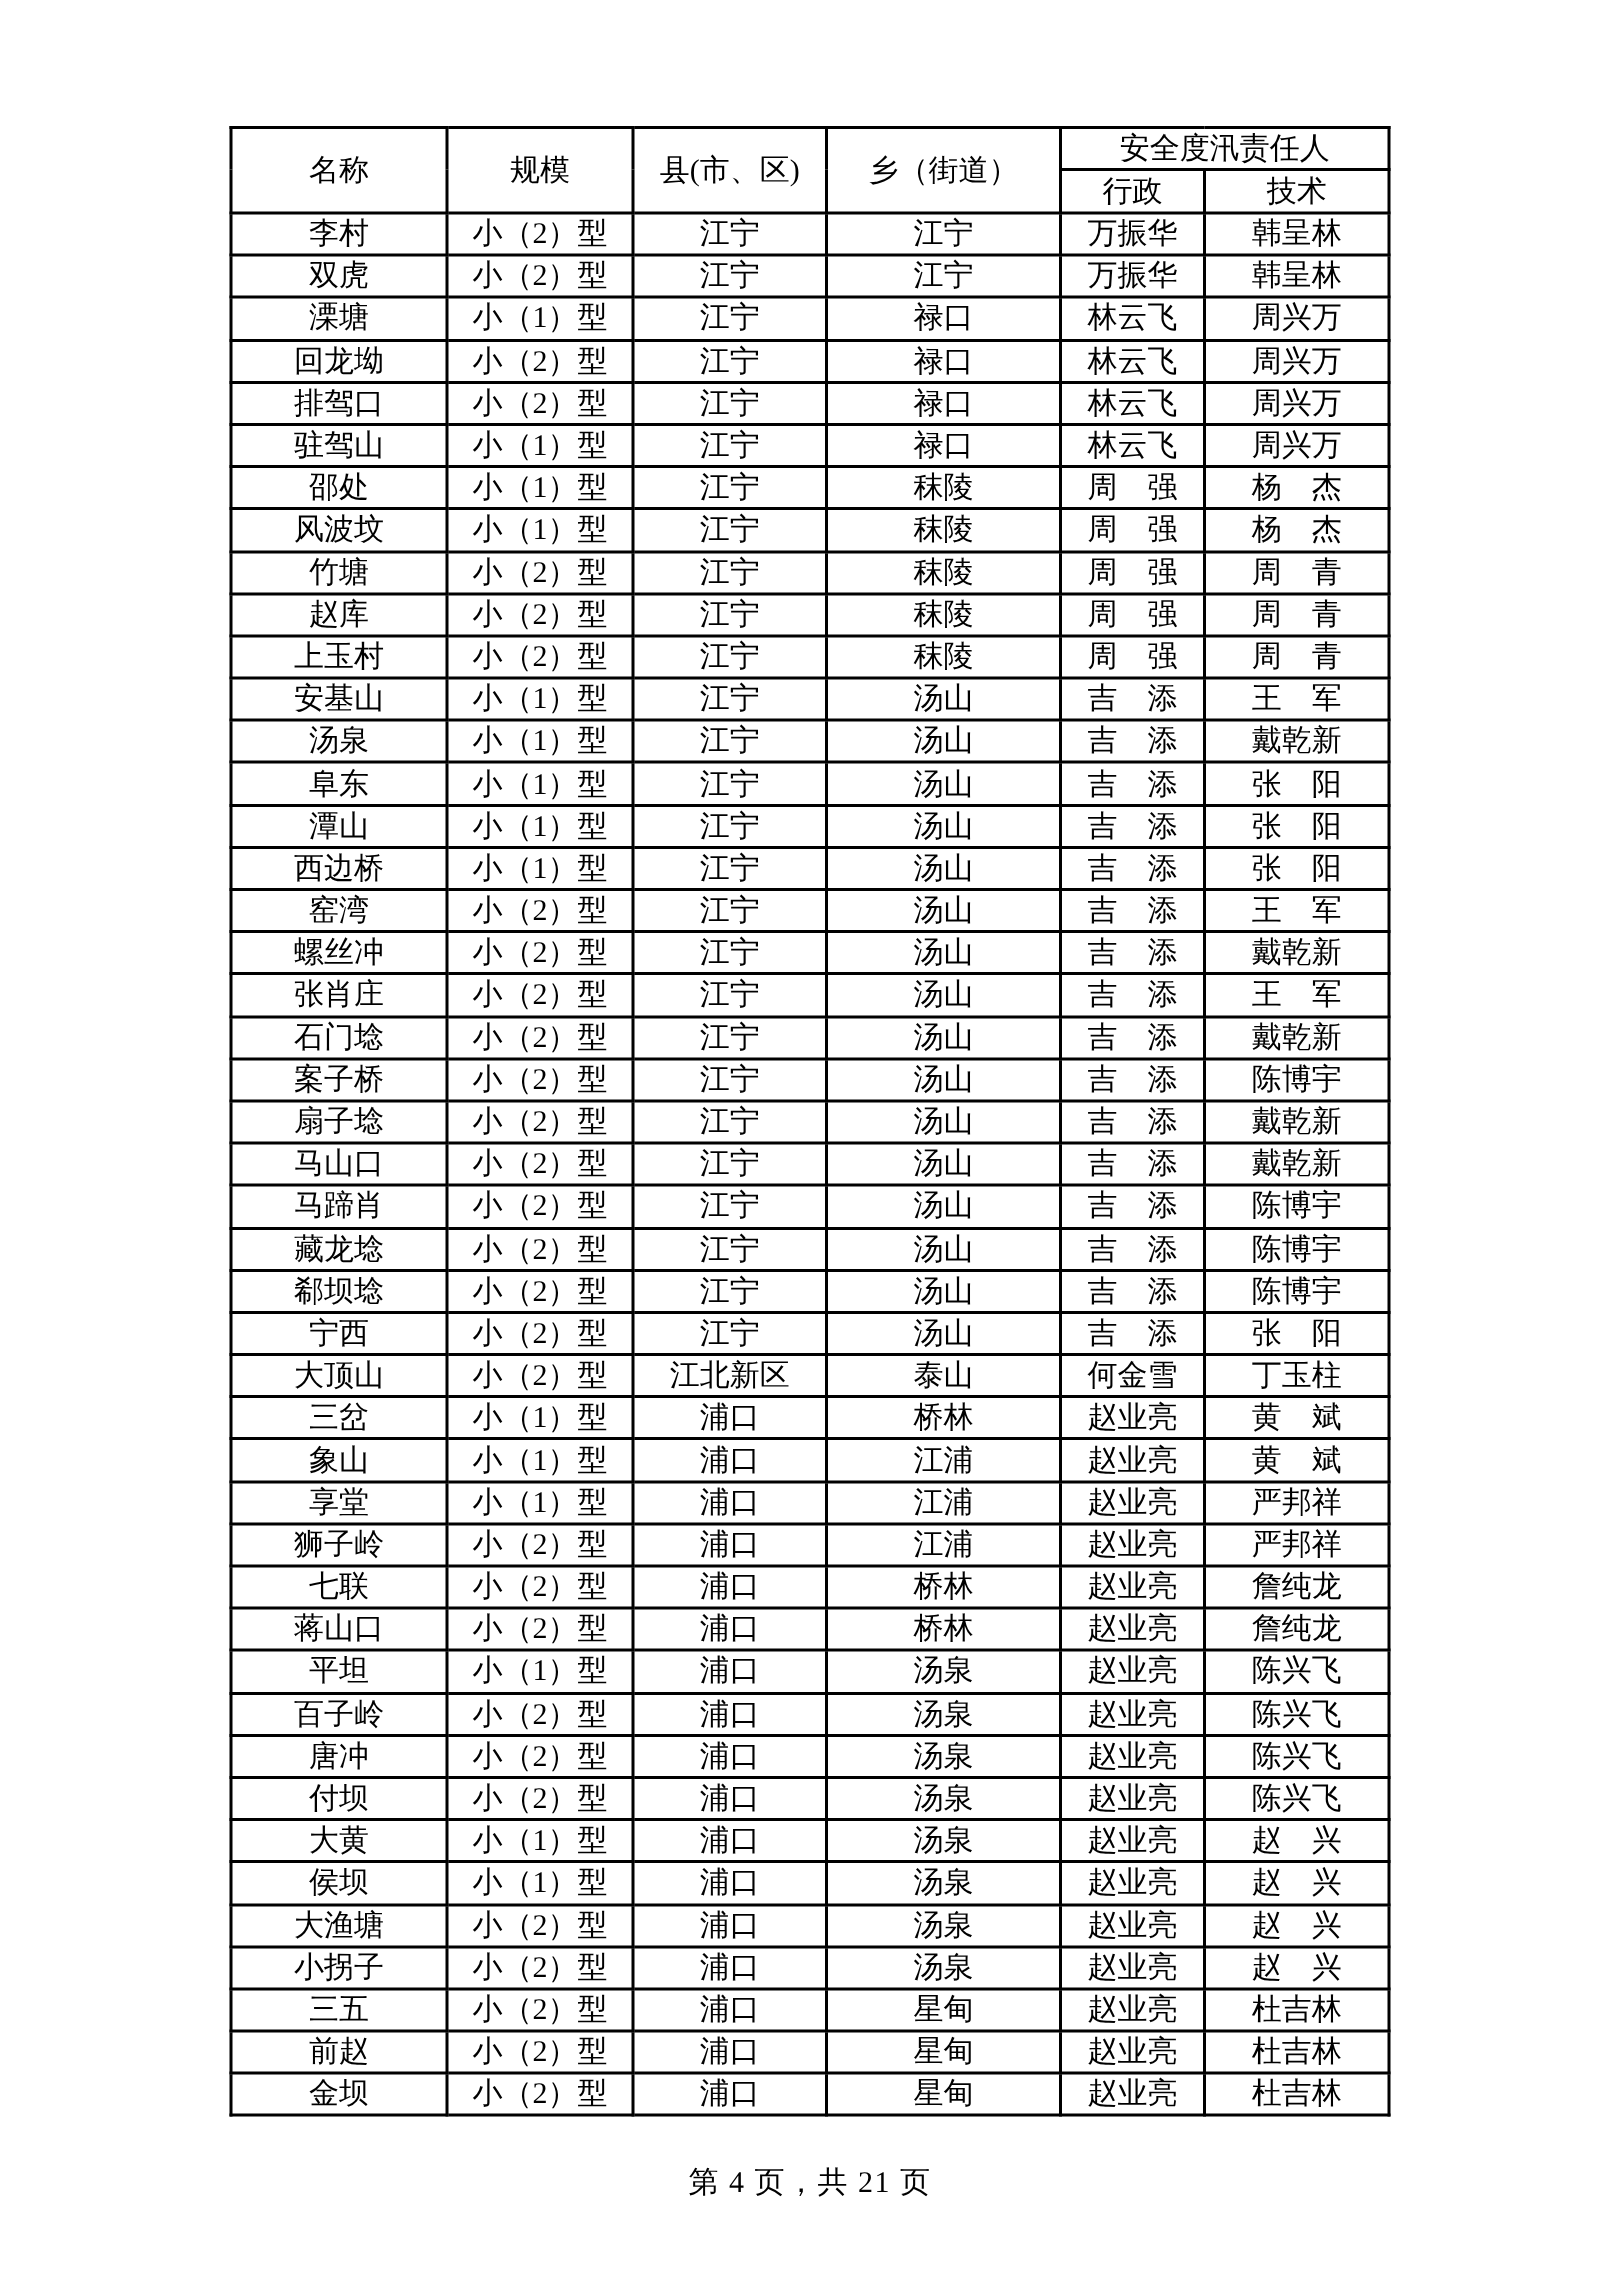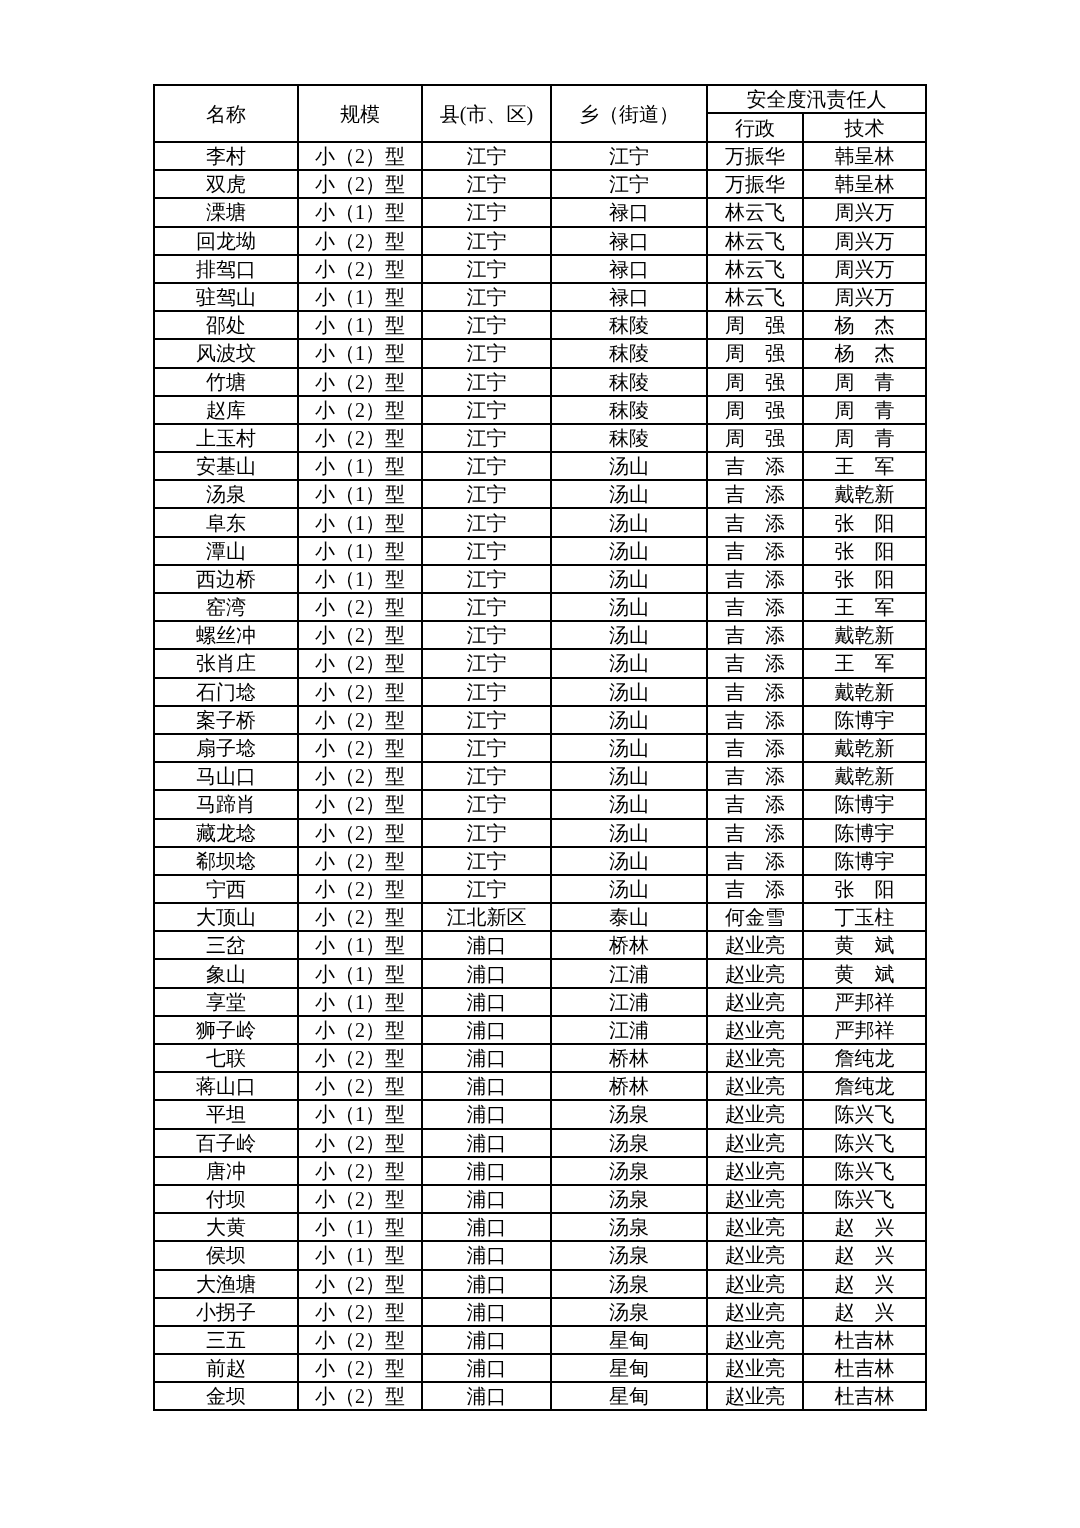--- a/index.html
+++ b/index.html
@@ -430,14 +430,15 @@
           <td>金坝</td>
           <td>小（2）型</td>
           <td>浦口</td>
           <td>星甸</td>
           <td>赵业亮</td>
           <td>杜吉林</td>
         </tr>
       </tbody>
   </table>
 
+  <div class="footer">第 4 页，共 21 页</div>
 
 </div>
 
 </body></html>

